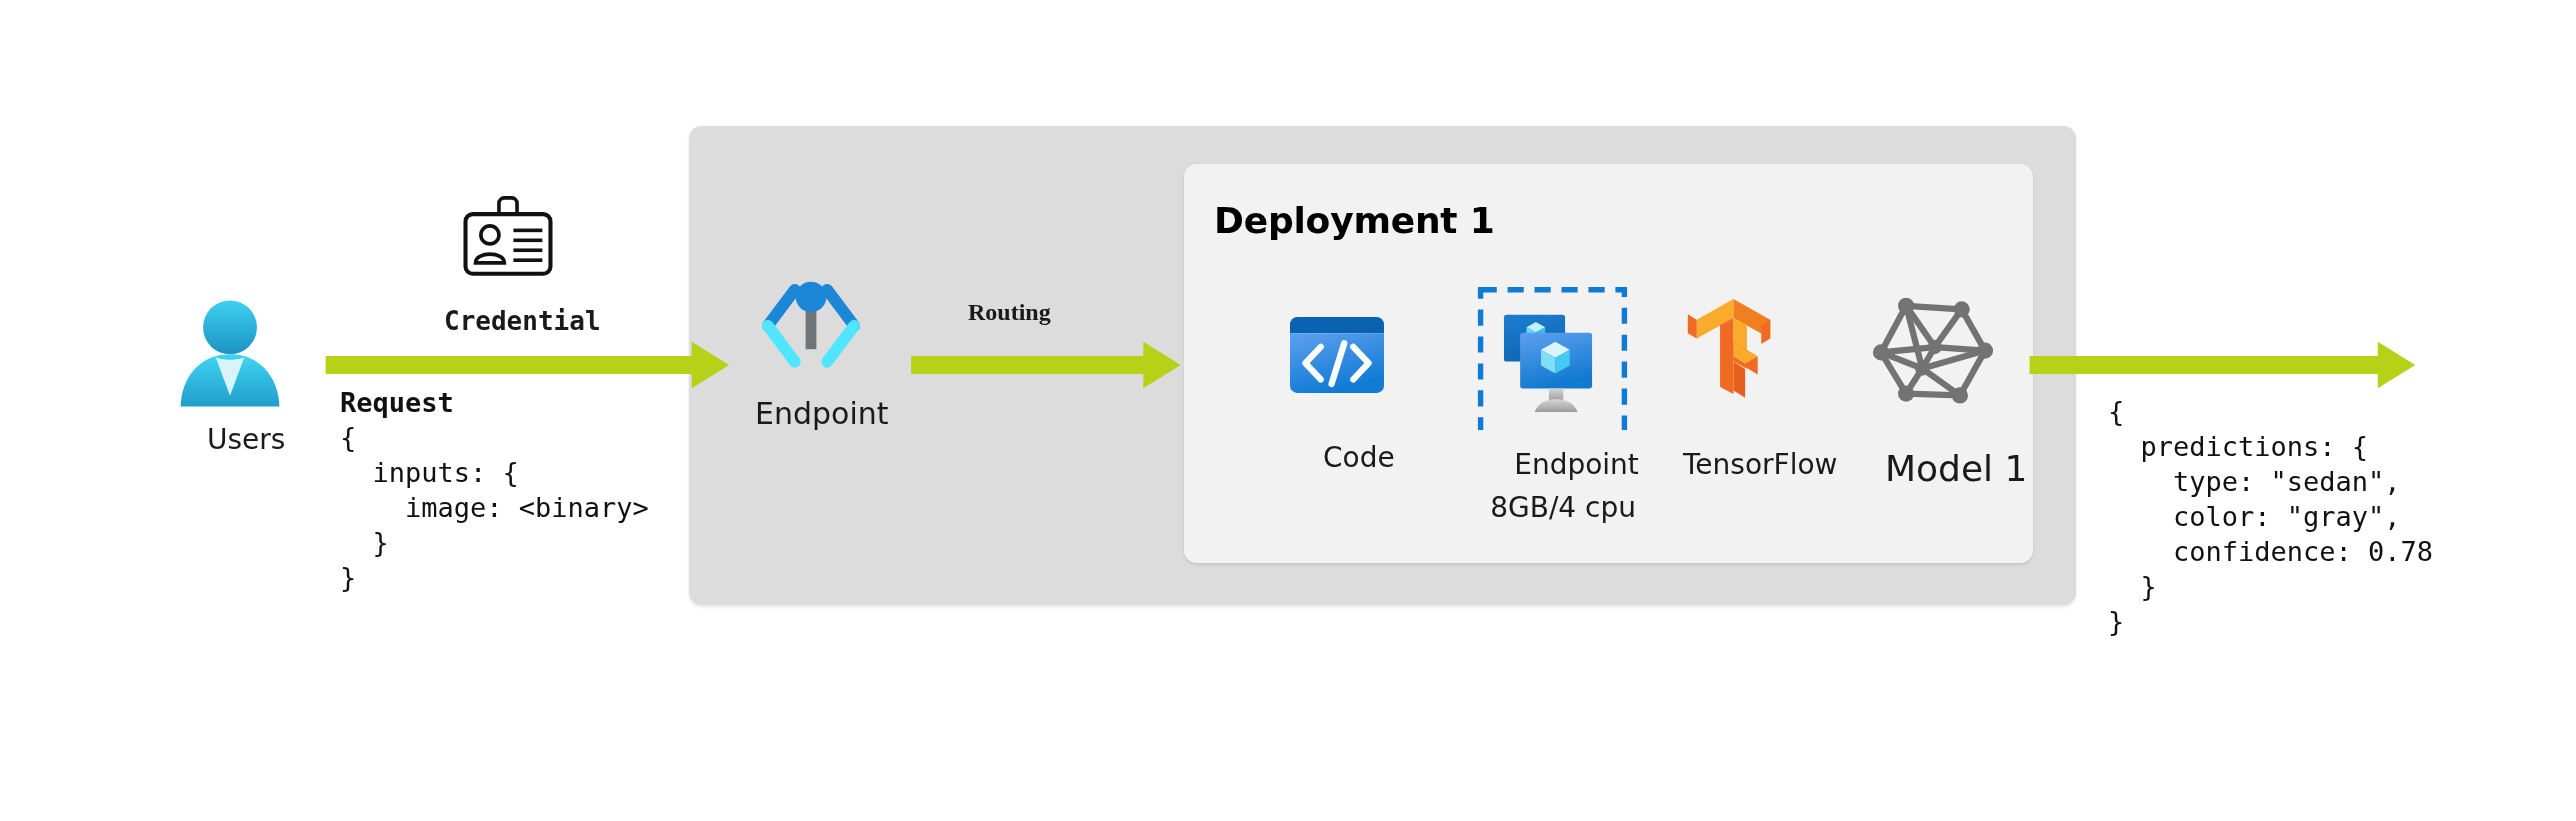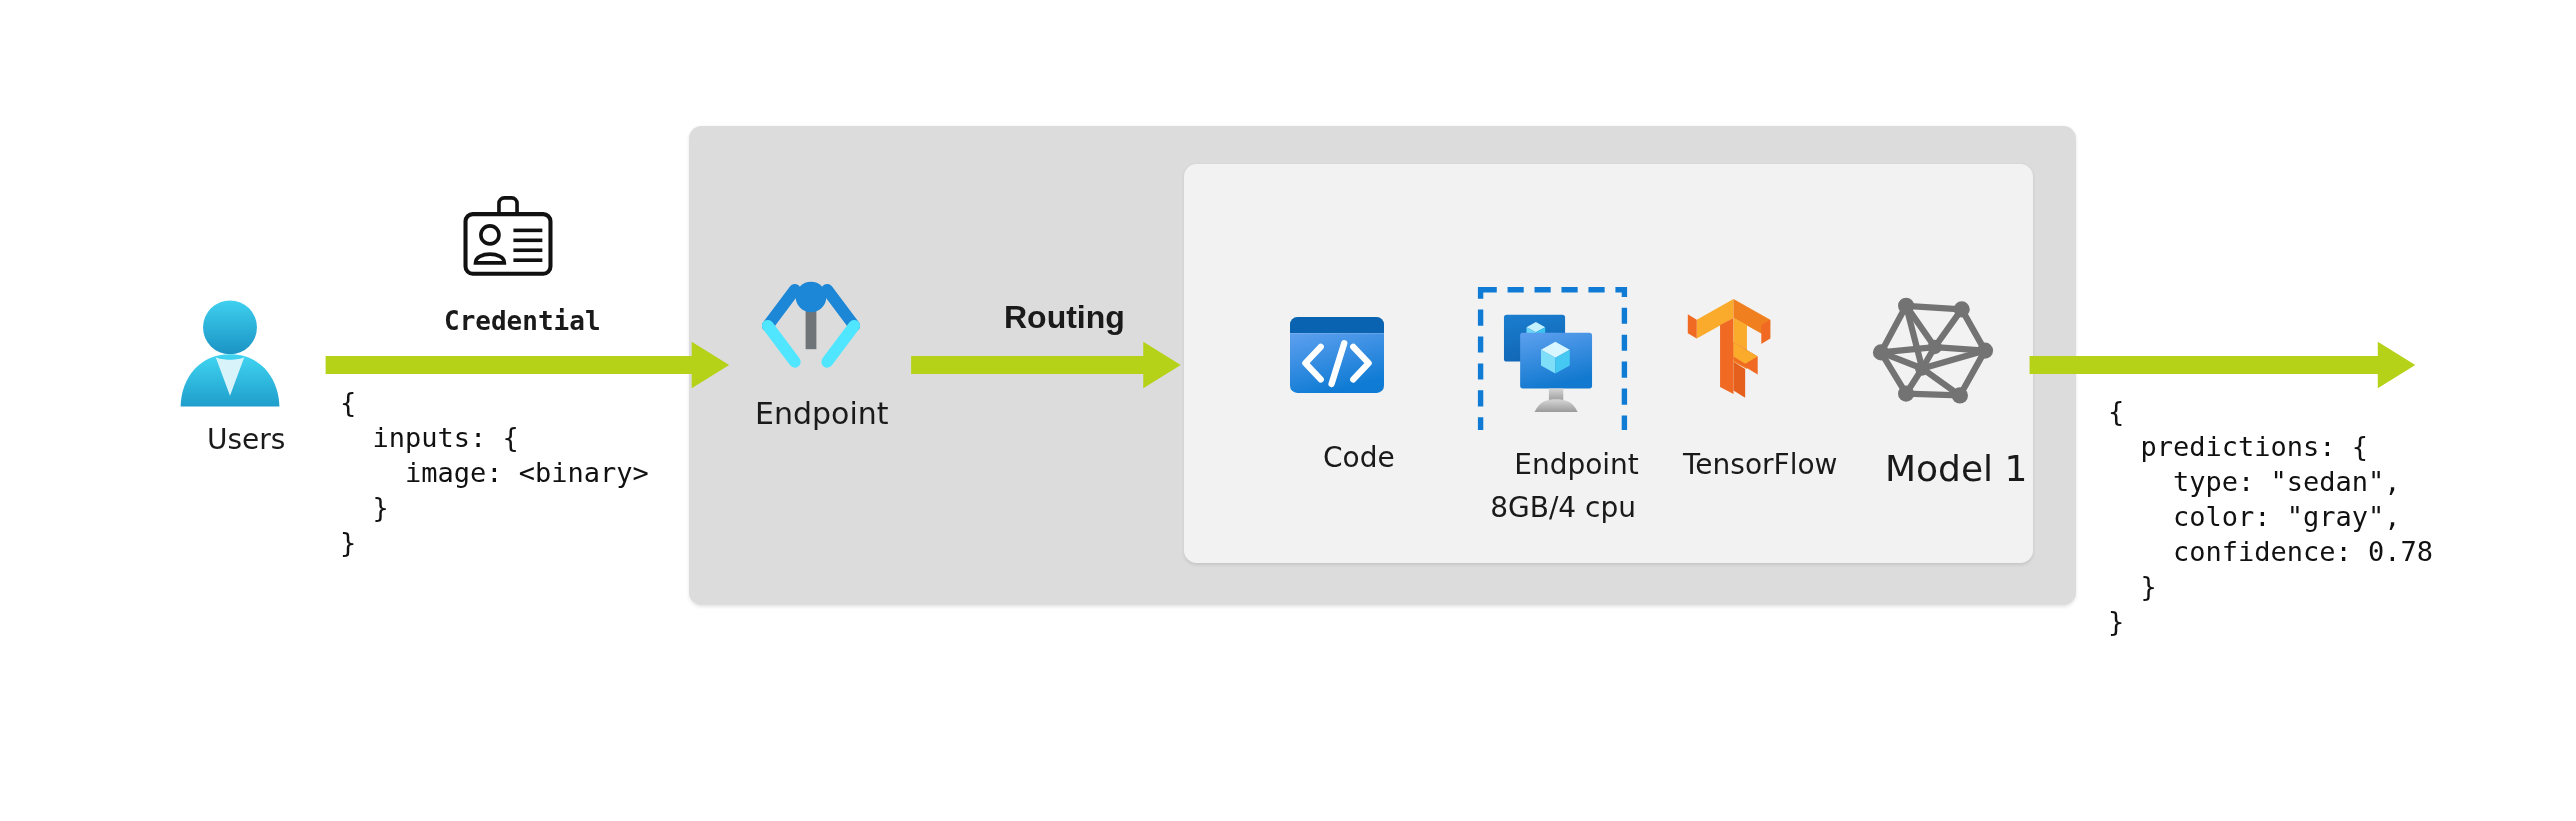--- a/index.html
+++ b/index.html
@@ -64,23 +64,22 @@
     color: #1a1a1a;
     white-space: pre;
   }
   .label-users  { left: 207px; top: 423px;  font-size: 28px; }
   .label-credential {
     left: 444px; top: 306px; font-size: 26px; font-weight: bold;
     font-family: "DejaVu Sans Mono", monospace;
   }
   .label-endpoint { left: 755px; top: 396px; font-size: 30px; text-align: center; }
   .label-routing {
-    left: 968px; top: 299px; font-size: 32px; font-weight: bold;
-    font-family: Liberation Sans, sans-serif;
-    margin-left: 36px;
+    left: 968px; top: 299px; font-size: 24px; font-weight: bold;
+    font-family: Liberation Serif, serif;
   }
   .label-code     { left: 1323px; top: 441px; font-size: 28px; }
   .label-compute  { left: 1491px; top: 448px; font-size: 28px; text-align: center; width: 171px; }
   .label-compute2 { left: 1438px; top: 491px; font-size: 28px; text-align: right; width: 198px; }
   .label-tf       { left: 1683px; top: 448px; font-size: 28px; }
   .label-model    { left: 1885px; top: 448px; font-size: 36px; }
 
   
   .codeblock {
     position: absolute;
@@ -108,20 +107,21 @@
   .icon-model      { left: 1872px; top: 295px; }
 </style>
 </head>
 <body>
 
 <div class="stage">
 
   <div class="outer-box"></div>
 
   <div class="inner-box"></div>
+  <div class="deployment-title">Deployment 1</div>
 
   <svg class="arrow" style="left:324px; top:340px;" width="414" height="50" viewBox="0 0 460 56">
     <path d="M0 18 L410 18 L410 2 L452 28 L410 54 L410 38 L0 38 Z" fill="#b5d118"></path>
   </svg>
 
   <svg class="arrow" style="left:910px; top:340px;" width="279" height="50" viewBox="0 0 310 56">
     <path d="M0 18 L260 18 L260 2 L302 28 L260 54 L260 38 L0 38 Z" fill="#b5d118"></path>
   </svg>
 
   <svg class="arrow" style="left:2028px; top:340px;" width="396" height="50" viewBox="0 0 440 56">
@@ -154,21 +154,21 @@
       <circle cx="32" cy="43" r="10" fill="none" stroke="#111" stroke-width="4"></circle>
       <path d="M16 74 C16 61 48 61 48 74 Z" fill="none" stroke="#111" stroke-width="4"></path>
       <line x1="58" y1="38" x2="90" y2="38" stroke="#111" stroke-width="4"></line>
       <line x1="58" y1="49" x2="90" y2="49" stroke="#111" stroke-width="4"></line>
       <line x1="58" y1="60" x2="90" y2="60" stroke="#111" stroke-width="4"></line>
       <line x1="58" y1="71" x2="90" y2="71" stroke="#111" stroke-width="4"></line>
     </svg>
   </div>
   <div class="label label-credential">Credential</div>
 
-  <div class="codeblock req-block"><span>{
+  <div class="codeblock req-block"><span class="ttl">Request</span><span>{
   inputs: {
     image: &lt;binary&gt;
   }
 }</span></div>
 
   <div class="icon icon-endpoint">
     <svg width="108" height="99" viewBox="0 0 120 110">
 
       <line x1="42" y1="12" x2="12" y2="52" stroke="#1c87d6" stroke-width="13" stroke-linecap="round"></line>
 

